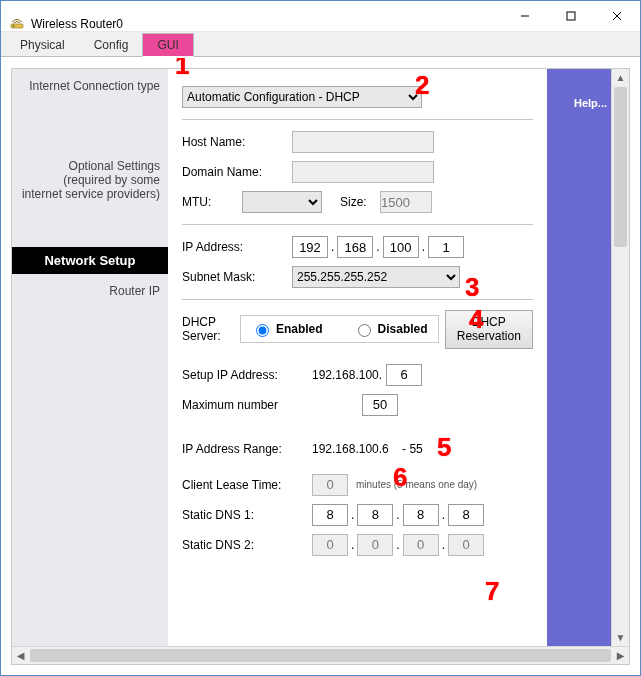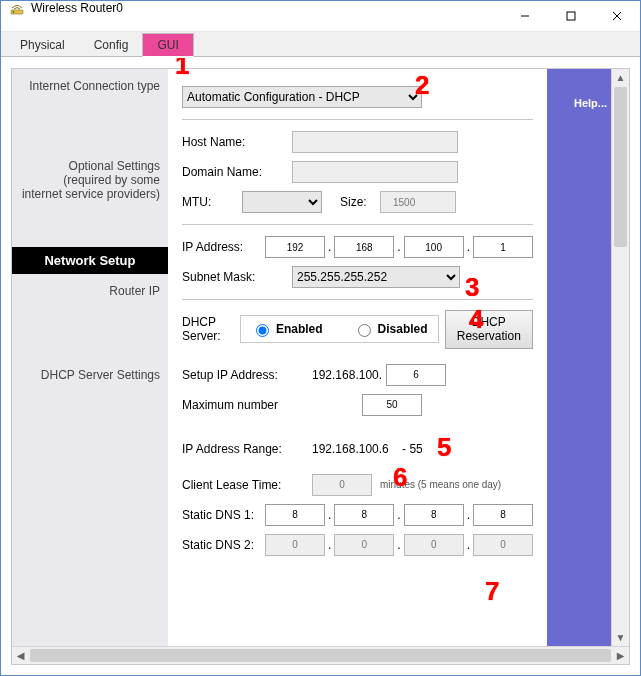--- a/index.html
+++ b/index.html
@@ -1,35 +1,35 @@
 <!DOCTYPE html>
 <html><head>
 <meta charset="utf-8">
 <style>
   html,body{margin:0;padding:0;font-family:"Segoe UI",Tahoma,sans-serif;font-size:12px;color:#000;background:#fff}
   .window{width:641px;height:676px;border:1px solid #5a8ac6;box-sizing:border-box;display:flex;flex-direction:column;position:relative;background:#fff}
-  .titlebar{height:30px;display:flex;align-items:flex-start;padding:0 0 0 8px;background:#fff;border-bottom:1px solid #e8e8e8}
+  .titlebar{height:30px;display:flex;align-items:flex-end;padding:0 0 0 8px;background:#fff;border-bottom:1px solid #e8e8e8}
   .titlebar .app-icon{width:16px;height:16px;margin-right:6px}
   .titlebar .title{flex:1;font-size:12px;color:#000}
   .titlebar .win-btn{width:46px;height:30px;display:flex;align-items:center;justify-content:center;font-size:14px;color:#333}
   .tabs{height:24px;display:flex;align-items:flex-end;background:#f0f0f0;padding-left:4px;border-bottom:1px solid #bdbdbd;position:relative}
   .tab{padding:4px 14px;font-size:12px;color:#333;border:1px solid transparent;border-bottom:none;background:#f0f0f0;margin-right:-1px;position:relative}
   .tab.active{background:#ec4899;border:1px solid #bdbdbd;border-bottom:1px solid #fff;margin-bottom:-1px;z-index:2}
   .body{flex:1;background:#fff;position:relative;overflow:hidden;border-top:1px solid #fff}
   .scroll-area{position:absolute;inset:10px;border:1px solid #c9c9c9;box-sizing:border-box;display:flex;flex-direction:column;overflow:hidden}
   .ui-frame{flex:1;display:flex;overflow:hidden}
   .leftcol{width:156px;background:#e9e9ee;display:flex;flex-direction:column;font-size:12px;text-align:right}
   .leftcol .sect{padding:10px 8px;color:#444}
   .leftcol .banner{background:#000;color:#fff;font-weight:bold;text-align:center;padding:6px 8px;font-size:13px}
   .main{flex:1;display:flex;overflow:hidden}
   .form{flex:1;padding:10px 14px;overflow:hidden}
   .form .row{display:flex;align-items:center;margin:6px 0;min-height:24px}
   .form label{width:110px;font-size:12px;color:#000}
   .form .label-narrow{width:60px}
-  .form input.txt{height:20px;border:1px solid #b8b8b8;background:#eee;padding:0 12px;font-size:10px;color:#777}
+  .form input.txt{height:20px;border:1px solid #b8b8b8;background:#eee;padding:0 0;font-size:13px;color:#777}
   .form input.txt.enabled{background:#fff;color:#000;border:1px solid #999}
   .form input.oct{width:34px;text-align:center}
   .form select{height:22px;border:1px solid #a8a8a8;background:#e8e8e8;font-size:12px}
   .hr{border:0;border-top:1px solid #c7c7c7;margin:10px 0}
   .dhcpServerRow{display:flex;align-items:center;gap:6px;margin:6px 0}
   .radio-box{border:1px solid #c8c8c8;padding:5px 10px;display:inline-flex;align-items:center;gap:30px;font-weight:bold}
   .radio-box label{width:auto;display:inline-flex;align-items:center;gap:4px}
   .btn{border:1px solid #a8a8a8;background:linear-gradient(#f6f6f6,#dedede);padding:4px 8px;font-size:12px;text-align:center;line-height:1.2}
   .dot{padding:0 3px}
   .small{font-size:10px;color:#555}
@@ -86,21 +86,20 @@
 
   <div class="body">
     <div class="scroll-area">
       <div class="ui-frame">
 
         <div class="leftcol">
           <div class="sect" style="height:60px">Internet Connection type</div>
           <div class="sect" style="height:78px">Optional Settings (required by some internet service providers)</div>
           <div class="banner">Network Setup</div>
           <div class="sect" style="height:64px">Router IP</div>
-          <div class="sect">DHCP Server Settings</div>
         </div>
 
         <div class="main">
           <div class="form">
 
             <div class="row">
               <select style="width:240px">
                 <option>Automatic Configuration - DHCP</option>
               </select>
             </div>

